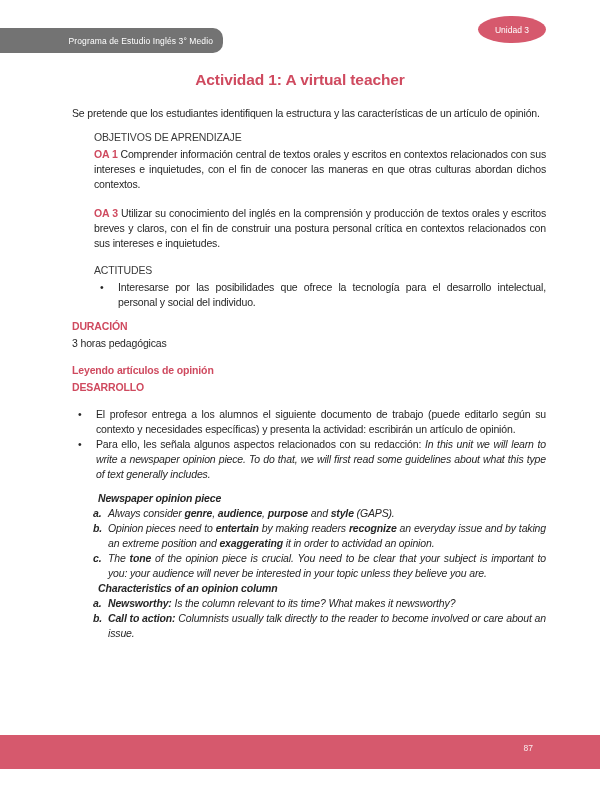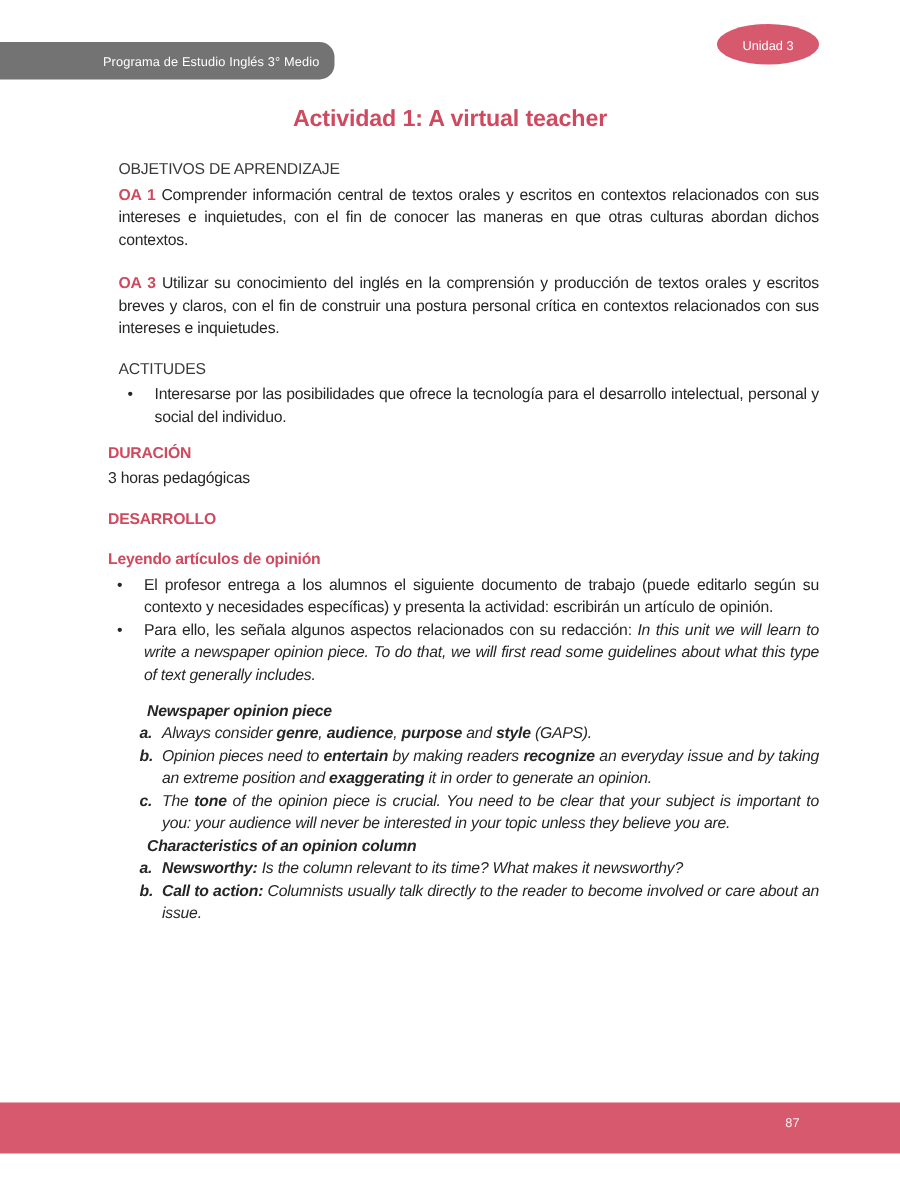--- a/index.html
+++ b/index.html
@@ -38,21 +38,21 @@
     letter-spacing:-0.1px;
   }
   
   .content {
     position:absolute; top:106px; left:72px; width:474px;
     font-size:10.5px; line-height:15px; letter-spacing:-0.15px;
   }
   .h-red { color:#cf4a5f; font-weight:bold; margin-bottom:2px; }
   .h-gray { color:#3a3a3a; margin-bottom:2px; }
   .jtext { text-align:justify; }
-  .sec2 { margin-left:7px; }
+  .sec2 { margin-left:22px; }
   .oa-label { color:#cf4a5f; font-weight:bold; }
   .mb-s { margin-bottom:9px; }
   .mb-m { margin-bottom:12px; }
   .mb-l { margin-bottom:14px; }
   .bullet-row { display:flex; }
   .bullet-dot { flex:0 0 24px; padding-left:6px; }
   .bullet-body { flex:1; text-align:justify; }
   .ws { margin-left:21px; font-style:italic; }
   .ws-title { font-weight:bold; padding-left:5px; }
   .ws-item { display:flex; }
@@ -76,57 +76,58 @@
   <span>Programa de Estudio Inglés 3° Medio</span>
 </div>
 <div class="badge-unit">
   <span>Unidad 3</span>
 </div>
 
 <div class="page-title"><span>Actividad 1: </span><span style="">A virtual teacher</span></div>
 
 <div class="content">
 
+  <p class="jtext mb-s">Se pretende que los estudiantes identifiquen la estructura y las características de un artículo de opinión.</p>
 
   <div class="sec2">
     <div class="h-gray">OBJETIVOS DE APRENDIZAJE</div>
     <p class="jtext mb-l"><span class="oa-label">OA 1</span><span> Comprender información central de textos orales y escritos en contextos relacionados con sus intereses e inquietudes, con el fin de conocer las maneras en que otras culturas abordan dichos contextos.</span></p>
     <p class="jtext mb-m"><span class="oa-label">OA 3</span><span> Utilizar su conocimiento del inglés en la comprensión y producción de textos orales y escritos breves y claros, con el fin de construir una postura personal crítica en contextos relacionados con sus intereses e inquietudes.</span></p>
 
     <div class="h-gray">ACTITUDES</div>
     <div class="bullet-row mb-s">
       <span class="bullet-dot">•</span>
       <div class="bullet-body">Interesarse por las posibilidades que ofrece la tecnología para el desarrollo intelectual, personal y social del individuo.</div>
     </div>
   </div>
 
   <div class="h-red">DURACIÓN</div>
   <p class="mb-m">3 horas pedagógicas</p>
 
+  <div class="h-red">Leyendo artículos de opinión</div>
+
   <div class="h-red mb-m">DESARROLLO</div>
-
-  <div class="h-red">Leyendo artículos de opinión</div>
   <div class="bullet-row">
     <span class="bullet-dot">•</span>
     <div class="bullet-body">El profesor entrega a los alumnos el siguiente documento de trabajo (puede editarlo según su contexto y necesidades específicas) y presenta la actividad: escribirán un artículo de opinión.</div>
   </div>
   <div class="bullet-row mb-s">
     <span class="bullet-dot">•</span>
     <div class="bullet-body"><span>Para ello, les señala algunos aspectos relacionados con su redacción: </span><span style="font-style: italic;">In this unit we will learn to write a newspaper opinion piece. To do that, we will first read some guidelines about what this type of text generally includes.</span></div>
   </div>
 
   <div class="ws">
     <div class="ws-title">Newspaper opinion piece</div>
     <div class="ws-item">
       <span class="ws-label">a.</span>
       <div class="ws-text"><span>Always consider </span><span style="font-weight: bold;">genre</span><span>, </span><span style="font-weight: bold;">audience</span><span>, </span><span style="font-weight: bold;">purpose</span><span> and </span><span style="font-weight: bold;">style</span><span> (GAPS).</span></div>
     </div>
     <div class="ws-item">
       <span class="ws-label">b.</span>
-      <div class="ws-text"><span>Opinion pieces need to </span><span style="font-weight: bold;">entertain</span><span> by making readers </span><span style="font-weight: bold;">recognize</span><span> an everyday issue and by taking an extreme position and </span><span style="font-weight: bold;">exaggerating</span><span> it in order to generate an opinion.</span></div>
+      <div class="ws-text"><span>Opinion pieces need to </span><span style="font-weight: bold;">entertain</span><span> by making readers </span><span style="font-weight: bold;">recognize</span><span> an everyday issue and by taking an extreme position and </span><span style="font-weight: bold;">exaggerating</span><span> it in order to actividad an opinion.</span></div>
     </div>
     <div class="ws-item">
       <span class="ws-label">c.</span>
       <div class="ws-text"><span>The </span><span style="font-weight: bold;">tone</span><span> of the opinion piece is crucial. You need to be clear that your subject is important to you: your audience will never be interested in your topic unless they believe you are.</span></div>
     </div>
 
     <div class="ws-title">Characteristics of an opinion column</div>
     <div class="ws-item">
       <span class="ws-label">a.</span>
       <div class="ws-text"><span style="font-weight: bold;">Newsworthy:</span><span> Is the column relevant to its time? What makes it newsworthy?</span></div>

